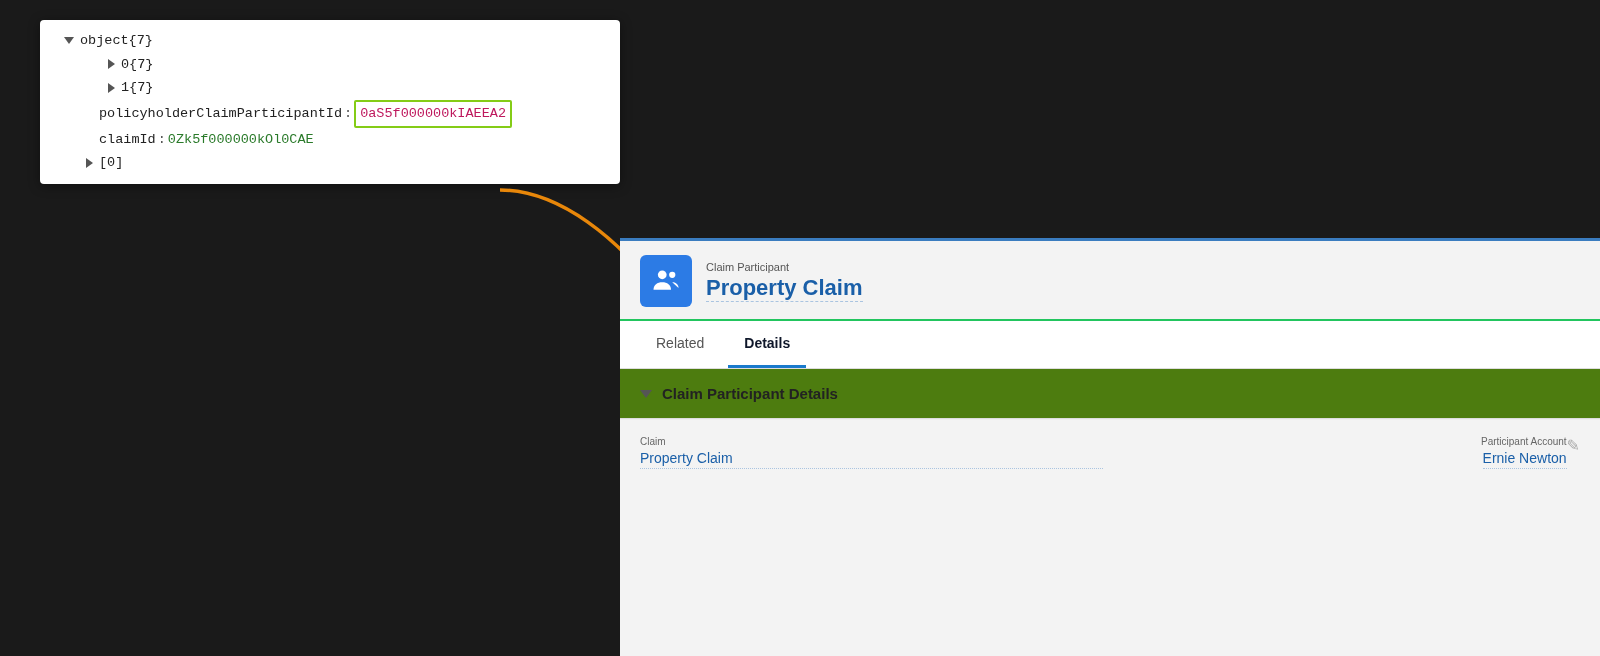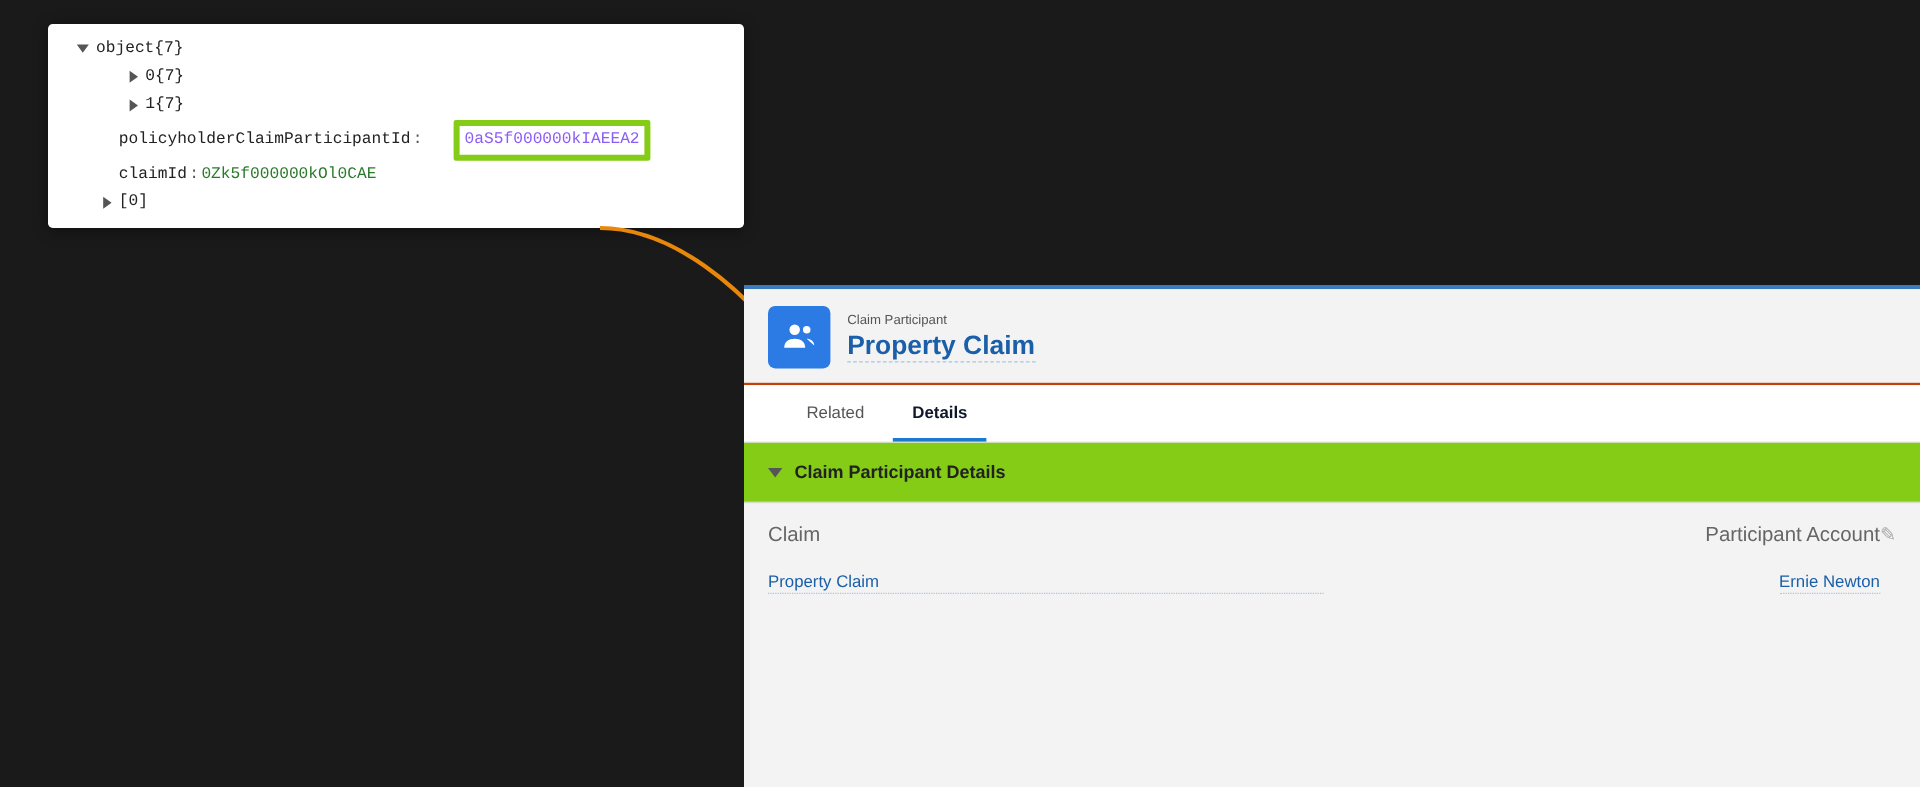--- a/index.html
+++ b/index.html
@@ -54,26 +54,25 @@
       border-bottom: 5px solid transparent;
       border-left: 7px solid #555;
       margin-right: 6px;
       vertical-align: middle;
     }
 
     .key-text { color: #222; }
     .bracket-text { color: #222; }
     .value-green { color: #2a7a2a; }
     .value-highlight {
-      color: #8b5cf6;
+      color: #be185d;
       background: transparent;
-      border: 5px solid #84cc16;
+      border: 2px solid #84cc16;
       border-radius: 2px;
       padding: 0 4px;
-      margin-left: 24px;
     }
     .colon { color: #555; margin: 0 2px; }
 
     
     .arrow-overlay {
       position: absolute;
       top: 0; left: 0;
       width: 1600px;
       height: 656px;
       pointer-events: none;
@@ -89,21 +88,21 @@
       background: #f3f3f3;
       border-top: 3px solid #3a7cbf;
     }
 
     
     .sf-header {
       background: #f3f3f3;
       padding: 14px 20px 12px 20px;
       display: flex;
       align-items: center;
-      border-bottom: 2px solid #c2410c;
+      border-bottom: 2px solid #22c55e;
     }
 
     .sf-icon-box {
       width: 52px;
       height: 52px;
       background: #2c7be5;
       border-radius: 6px;
       display: flex;
       align-items: center;
       justify-content: center;
@@ -133,21 +132,21 @@
       font-weight: 700;
       color: #1a5fa8;
       border-bottom: 1px dashed #aac4e0;
     }
 
     
     .sf-tabs {
       background: #ffffff;
       display: flex;
       border-bottom: 1px solid #ddd;
-      padding: 0 36px;
+      padding: 0 20px;
     }
 
     .sf-tab {
       padding: 14px 16px;
       font-size: 14px;
       color: #555;
       cursor: pointer;
       border-bottom: 3px solid transparent;
       margin-right: 8px;
     }
@@ -155,21 +154,21 @@
     .sf-tab.active {
       color: #0f172a;
       font-weight: 700;
       border-bottom: 3px solid #1a7acc;
     }
 
     .sf-section-header {
       display: flex;
       align-items: center;
       padding: 16px 20px;
-      background: #84cc16;
+      background: #4d7c0f;
       border-bottom: 1px solid #ddd;
       font-size: 15px;
       font-weight: 600;
       color: #222;
     }
 
     .chevron-down {
       display: inline-block;
       width: 0; height: 0;
       border-left: 6px solid transparent;
@@ -178,23 +177,23 @@
       margin-right: 10px;
     }
 
     .sf-field {
       display: flex;
       flex-direction: column;
       flex: 1;
     }
 
     .sf-field-label {
-      font-size: 17px;
+      font-size: 10px;
       color: #666;
-      margin-bottom: 20px;
+      margin-bottom: 3px;
     }
 
     .sf-field-value {
       font-size: 14px;
       color: #1a5fa8;
       font-weight: 400;
       border-bottom: 1px dotted #aac4e0;
       padding-bottom: 2px;
       display: inline-block;
     }

